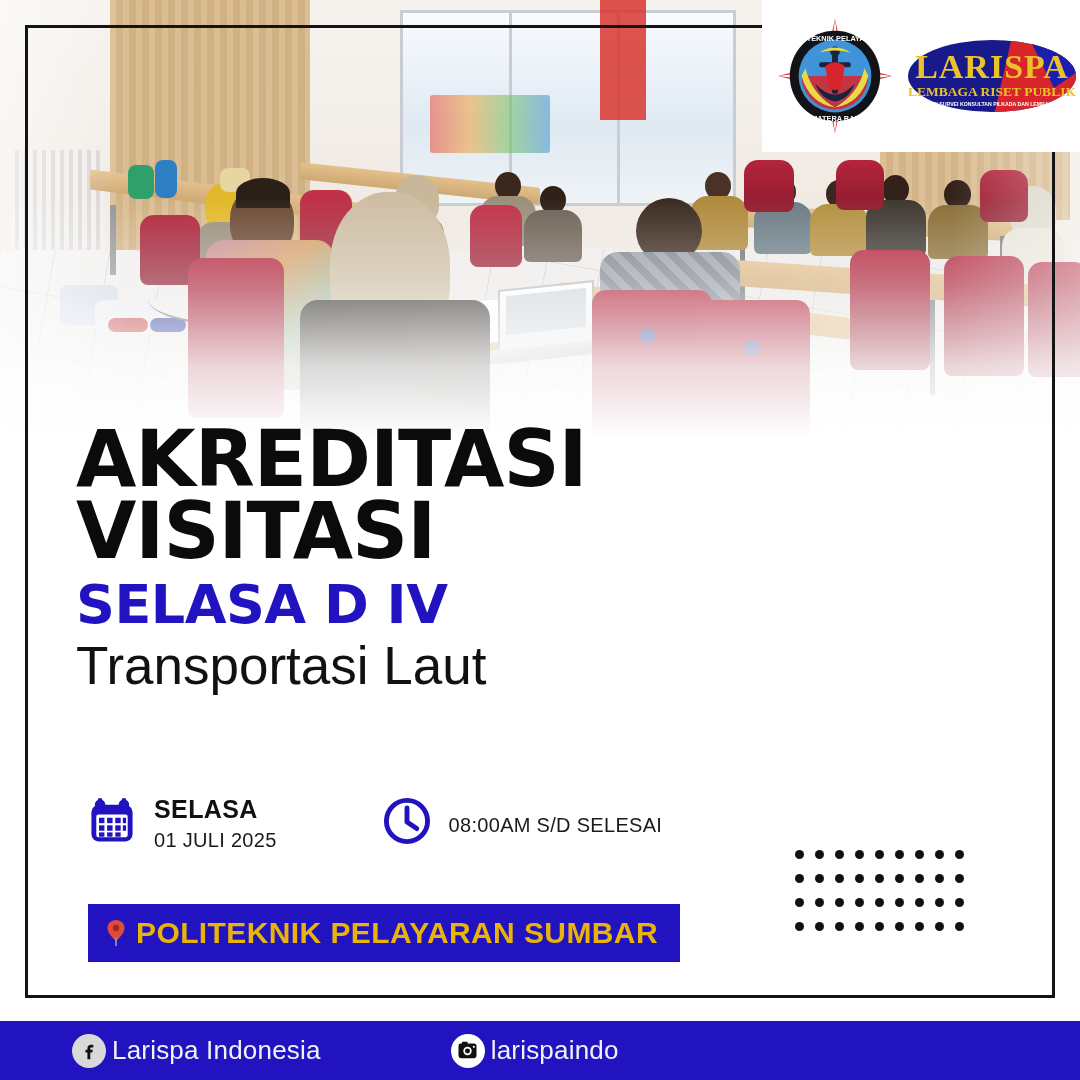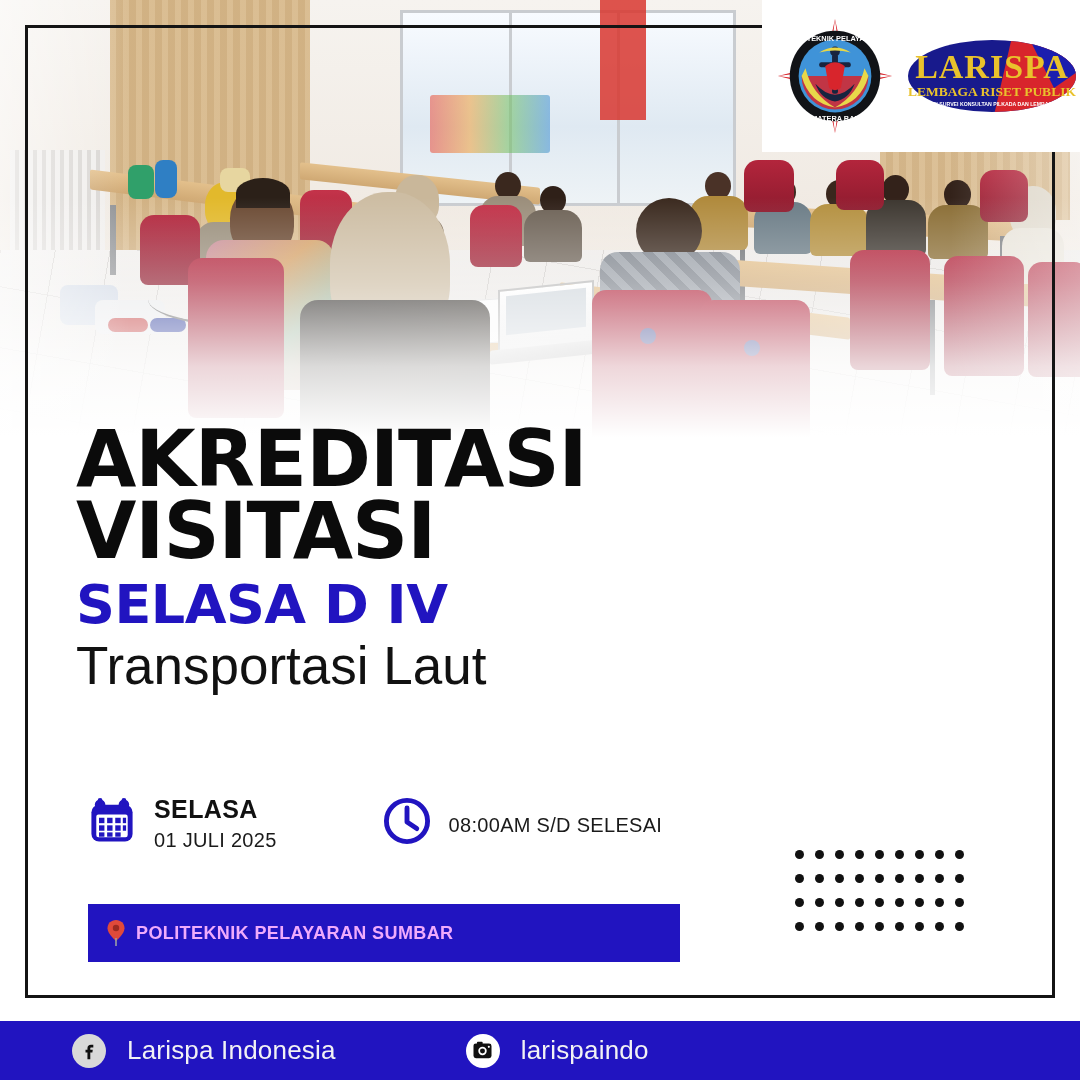--- a/index.html
+++ b/index.html
@@ -94,32 +94,32 @@
   
   .inforow{position:absolute;left:86px;top:795px;display:flex;gap:104px;align-items:flex-start;}
   .infoitem{display:flex;align-items:center;gap:16px;}
   .info-ic{flex:0 0 auto;}
   .info-t1{font-size:25px;font-weight:700;color:#111;letter-spacing:.4px;line-height:1.15;}
   .info-t2{font-size:20px;font-weight:400;color:#1a1a1a;letter-spacing:.3px;margin-top:5px;}
 
   
   .locbar{position:absolute;left:88px;top:904px;width:592px;height:58px;background:#2114c0;
      display:flex;align-items:center;gap:10px;padding-left:18px;box-sizing:border-box;}
-  .loc-txt{color:#f0abfc;font-size:18px;font-weight:700;letter-spacing:.4px;}
+  .loc-txt{color:#eab308;font-size:30px;font-weight:700;letter-spacing:.4px;}
   .pin{width:20px;height:28px;position:relative;flex:0 0 20px;}
 
   
   .dots{position:absolute;left:795px;top:850px;display:grid;
      grid-template-columns:repeat(9,20px);grid-template-rows:repeat(4,24px);}
   .dot{width:9px;height:9px;border-radius:50%;background:#111;}
 
   
   .footer{position:absolute;left:0;top:1021px;width:1080px;height:59px;background:#2114c0;
      display:flex;align-items:center;}
-  .fitem{display:flex;align-items:center;gap:21px;}
+  .fitem{display:flex;align-items:center;gap:6px;}
   .fitem.fb{margin-left:72px;}
   .fitem.ig{margin-left:130px;}
   .fitem.web{margin-left:118px;}
   .f-txt{color:#f2f2f4;font-size:26px;font-weight:400;letter-spacing:.2px;}
   .fic{width:34px;height:34px;border-radius:50%;display:flex;align-items:center;
        justify-content:center;flex:0 0 34px;}
 </style>
 </head>
 <body>
 

